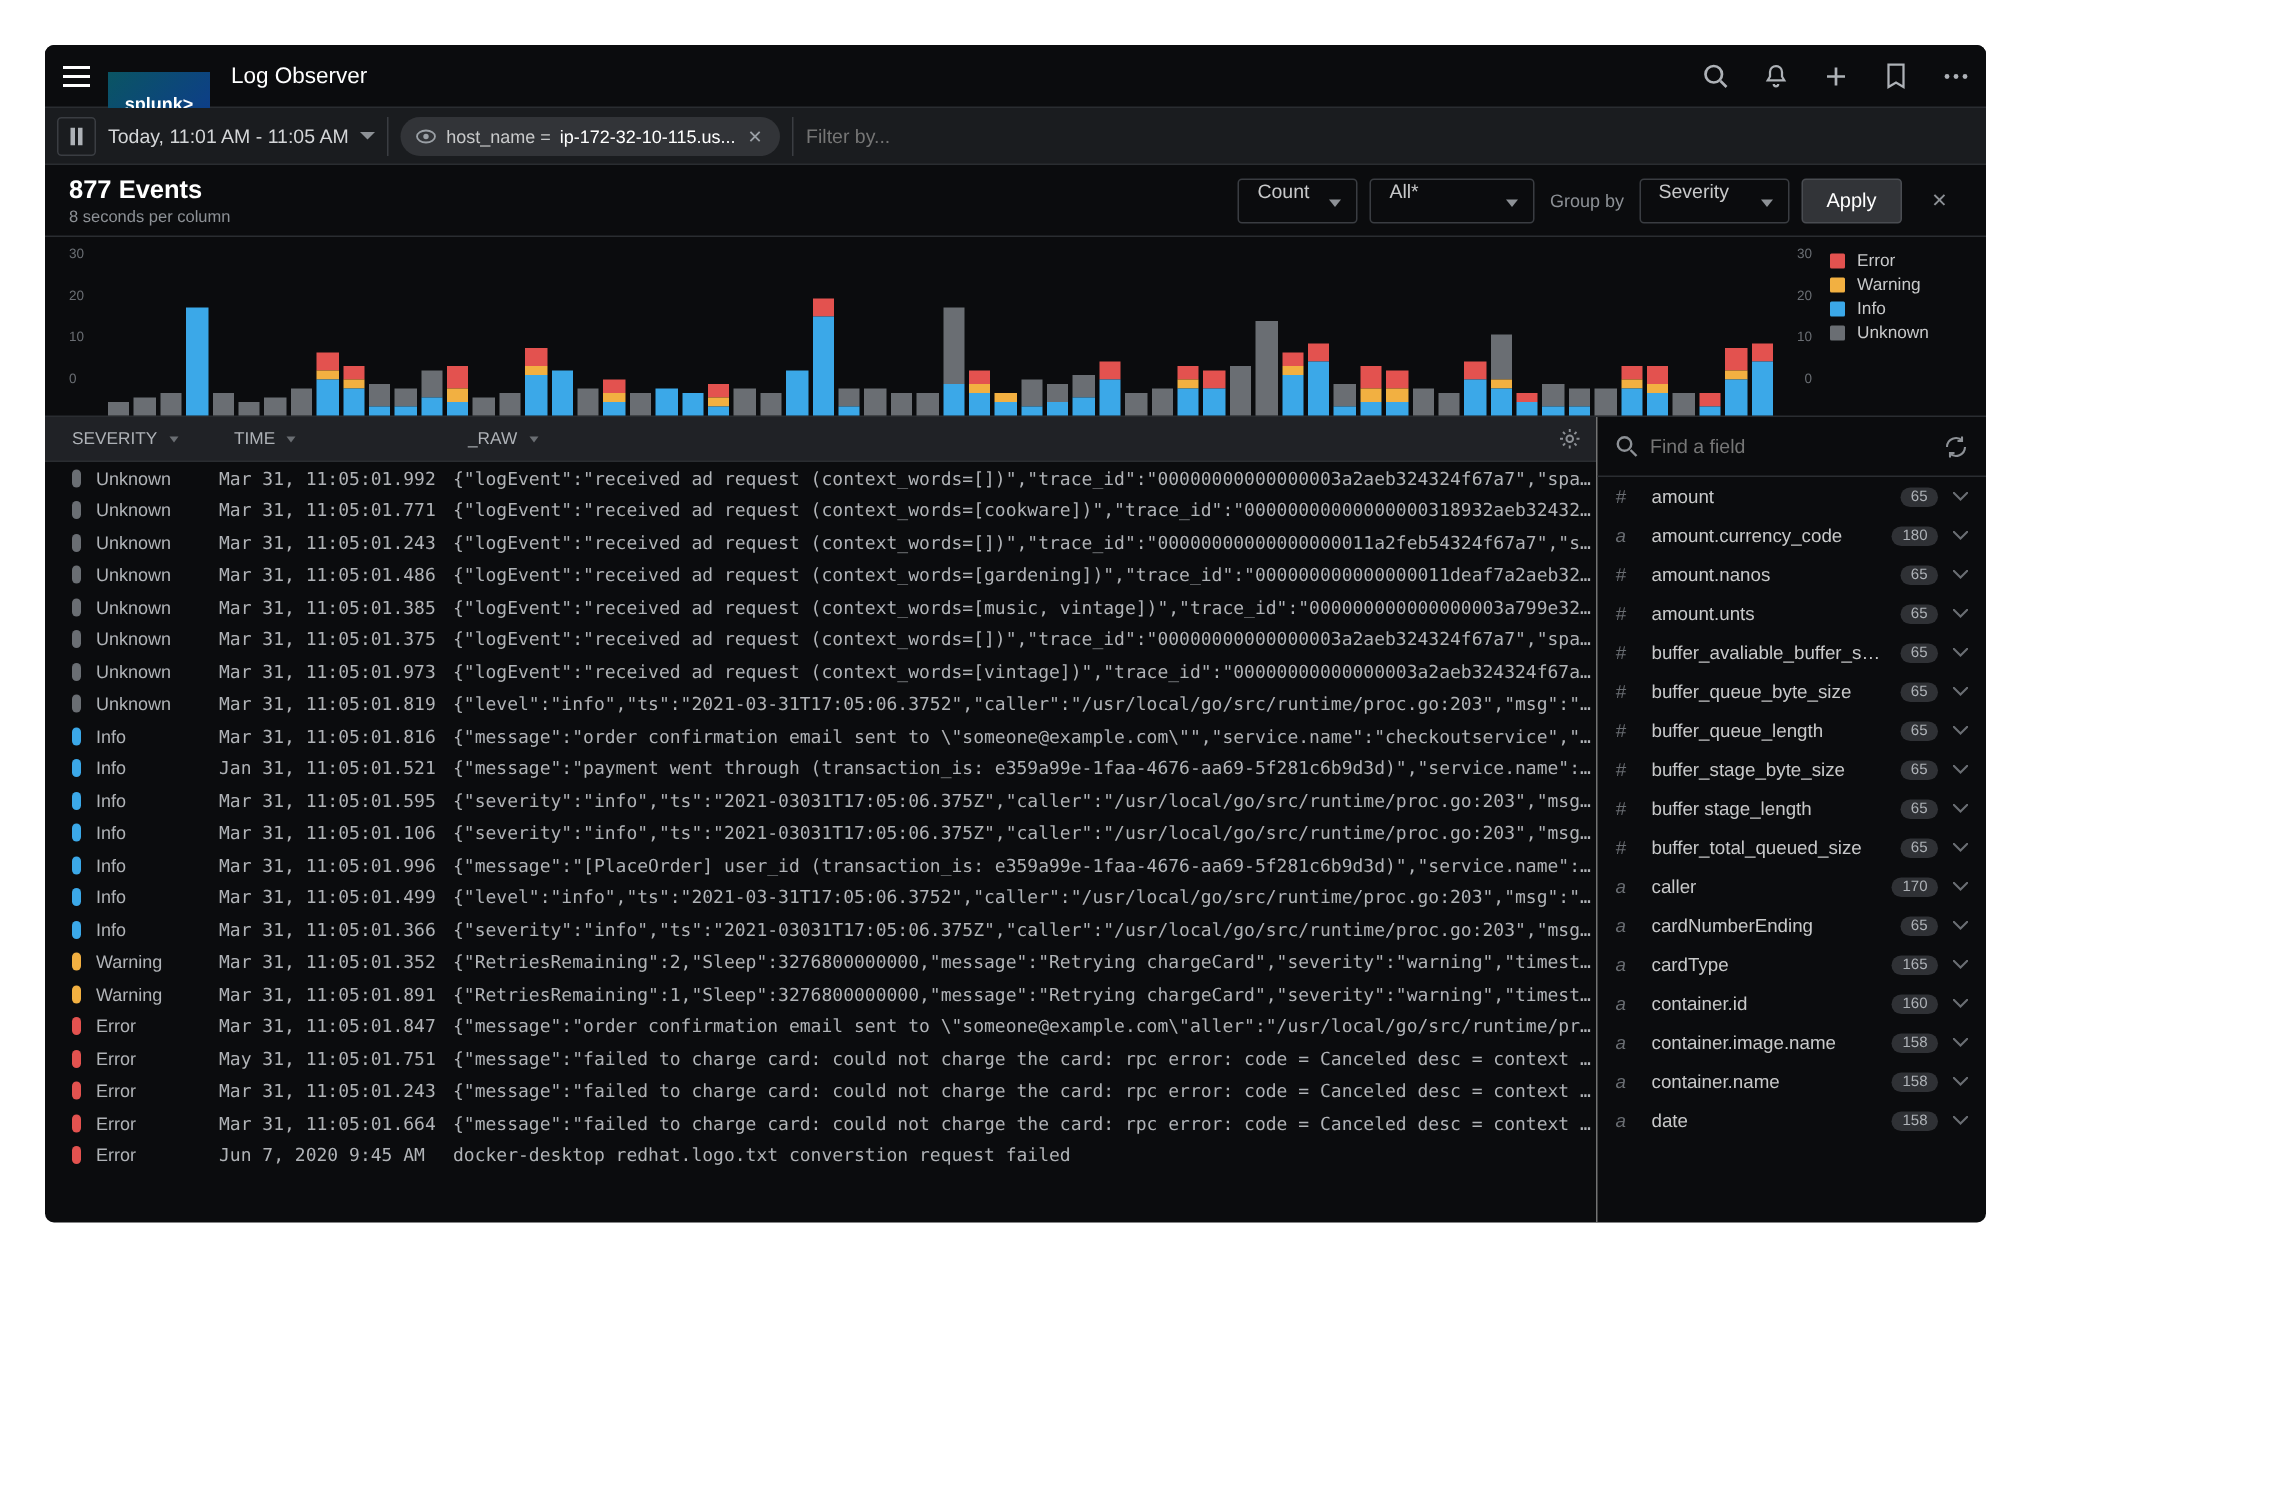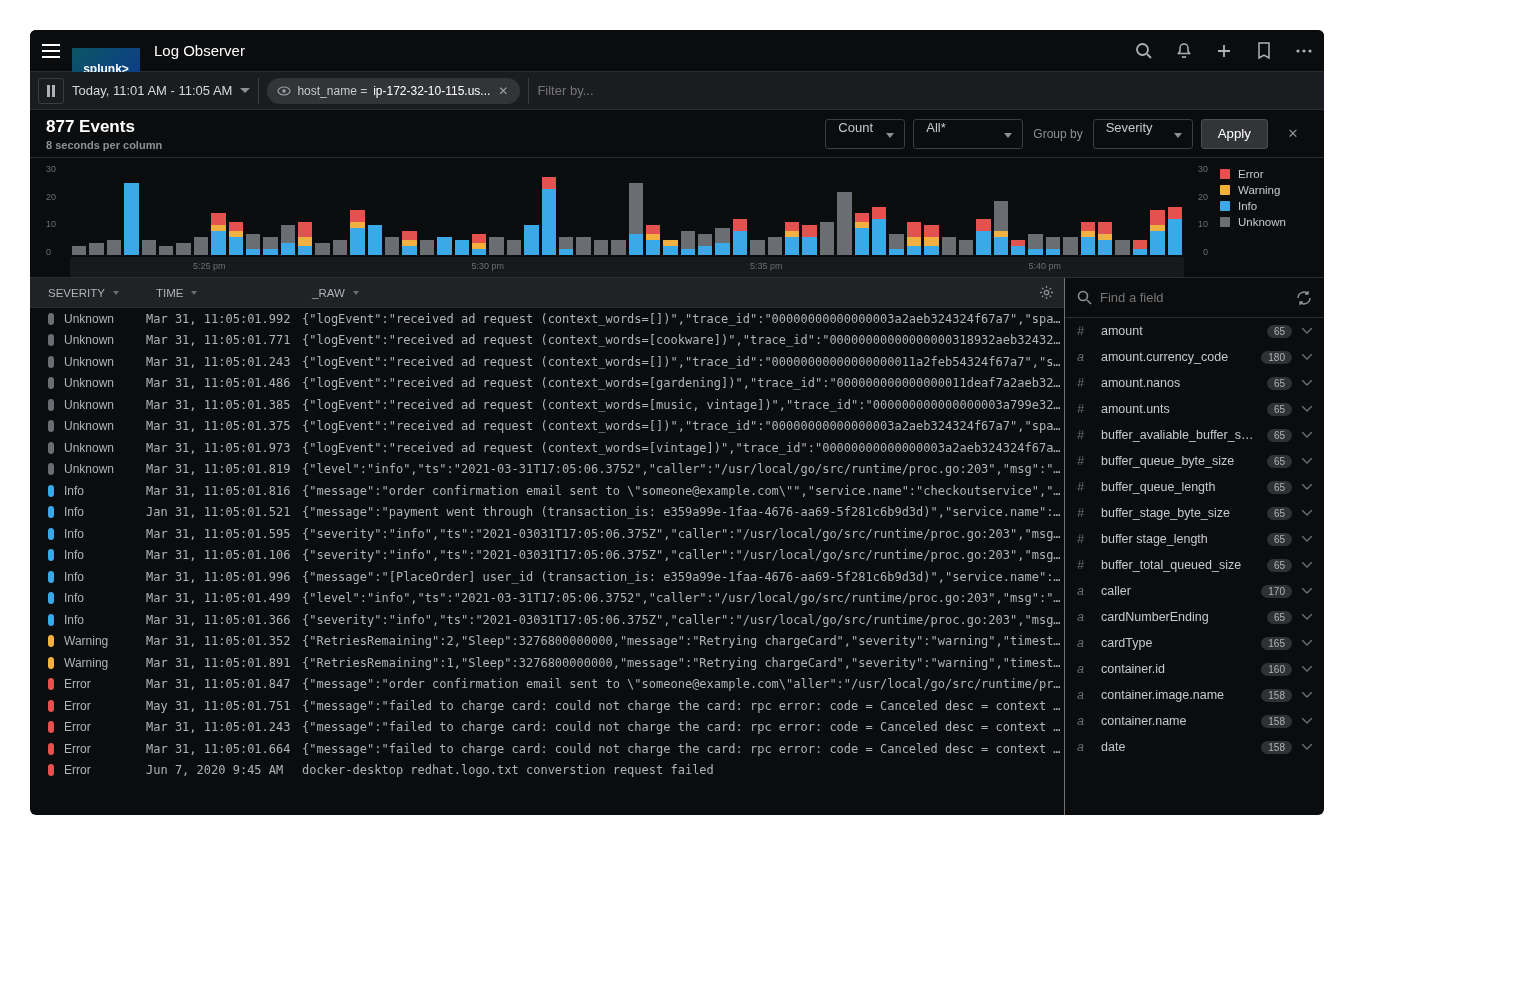--- a/index.html
+++ b/index.html
@@ -16,21 +16,21 @@
 .filterbar { display:flex; align-items:center; height:38px; background:#1a1c1f; border-bottom:1px solid #2a2d31; padding:0 8px; gap:8px;}
 .pausebtn { width:26px; height:26px; border:1px solid #3a3d42; border-radius:3px; display:flex; align-items:center; justify-content:center; cursor:pointer;}
 .timelabel { color:#d4d6d8; font-size:13px; display:flex; align-items:center; gap:8px; cursor:pointer; }
 .divider-v { width:1px; height:26px; background:#3a3d42; }
 .chip { background:#323438; border-radius:14px; height:26px; padding:0 10px; display:flex; align-items:center; gap:6px; font-size:12px; color:#c8c9ca;}
 .chip .chip-x { color:#9ba0a6; cursor:pointer; padding:0 2px;}
 .filter-input { background:transparent; border:none; outline:none; color:#c8c9ca; font-size:13px; flex:1; }
 
 .controls { display:flex; align-items:center; height:48px; padding:0 16px; border-bottom:1px solid #2a2d31;}
 .controls .evcount { font-size:17px; font-weight:700; color:#fff;}
-.controls .evsub { font-size:11px; color:#8d9196; margin-top:2px;font-weight:bold;}
+.controls .evsub { font-size:11px; color:#8d9196; margin-top:2px;}
 .controls .spacer2 { flex:1; }
 .select { background:#0b0c0e; border:1px solid #3a3d42; border-radius:3px; height:30px; padding:0 30px 0 12px; display:flex; align-items:flex-start; position:relative; cursor:pointer; min-width:80px;}
 .select::after { content:""; position:absolute; right:10px; top:13px; width:0; height:0; border-left:4px solid transparent; border-right:4px solid transparent; border-top:5px solid #8d9196;}
 .lbl { font-size:12px; color:#8d9196; margin:0 10px;}
 .btn-apply { background:#323438; border:1px solid #4a4d52; color:#fff; height:30px; padding:0 16px; border-radius:3px; cursor:pointer;}
 .btn-close { width:30px; display:flex; align-items:center; justify-content:center; cursor:pointer; margin-left:10px; color:#8d9196;}
 
 .chart { height:120px; display:flex; border-bottom:1px solid #2a2d31; padding:6px 16px 0 16px;}
 .chart .yaxis { width:24px; display:flex; flex-direction:column; justify-content:space-between; font-size:9px; color:#6a6e73; padding-bottom:20px;}
 .chart .bars { flex:1; display:flex; flex-direction:column;}
@@ -413,26 +413,20 @@
           </div>
           <div class="bar">
             <span class="c-info" style="height: 24px;"></span>
             <span class="c-warning" style="height: 6px;"></span>
             <span class="c-error" style="height: 15px;"></span>
           </div>
           <div class="bar">
             <span class="c-info" style="height: 36px;"></span>
             <span class="c-error" style="height: 12px;"></span>
           </div>
-        </div>
-      <div class="xaxis" id="chart-xaxis">
-          <div class="xt">5:25 pm</div>
-          <div class="xt">5:30 pm</div>
-          <div class="xt">5:35 pm</div>
-          <div class="xt">5:40 pm</div>
         </div>
     </div>
     <div class="yaxis2" id="yaxis-right">
         <div>30</div>
         <div>20</div>
         <div>10</div>
         <div>0</div>
       </div>
     <div class="legend">
       <div class="li">

